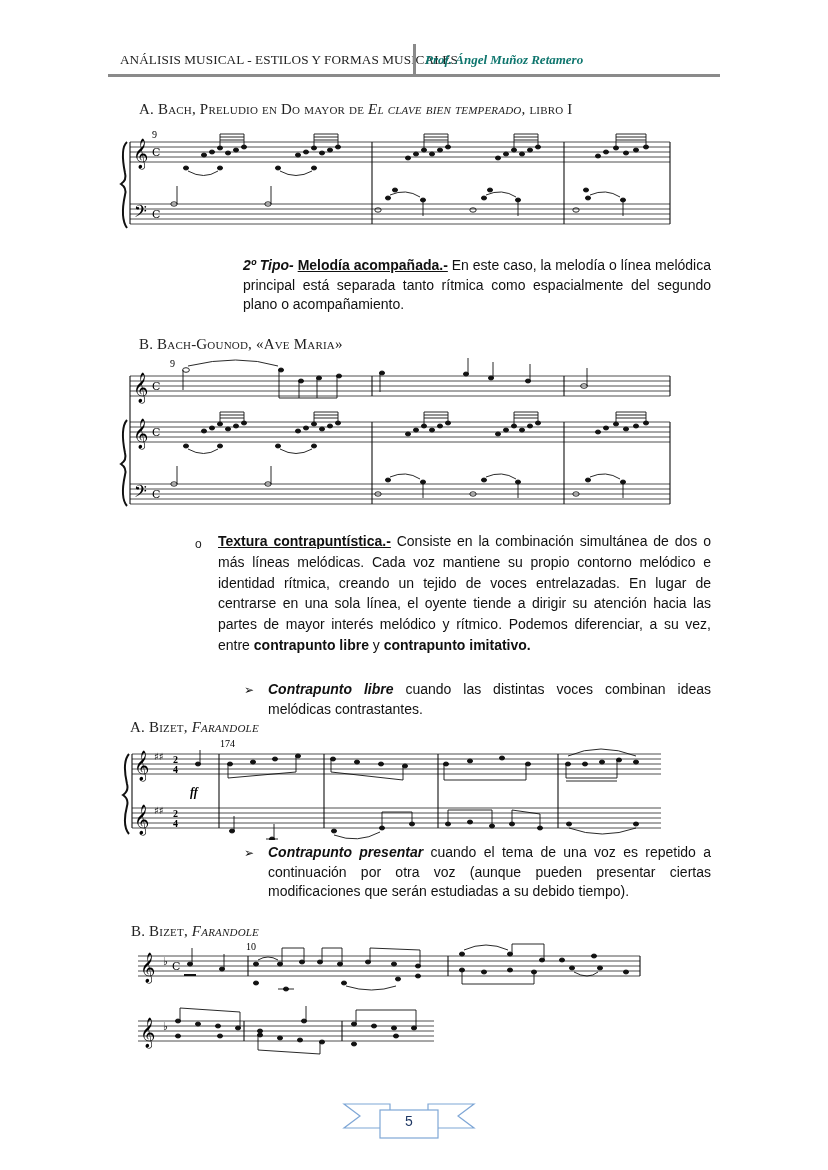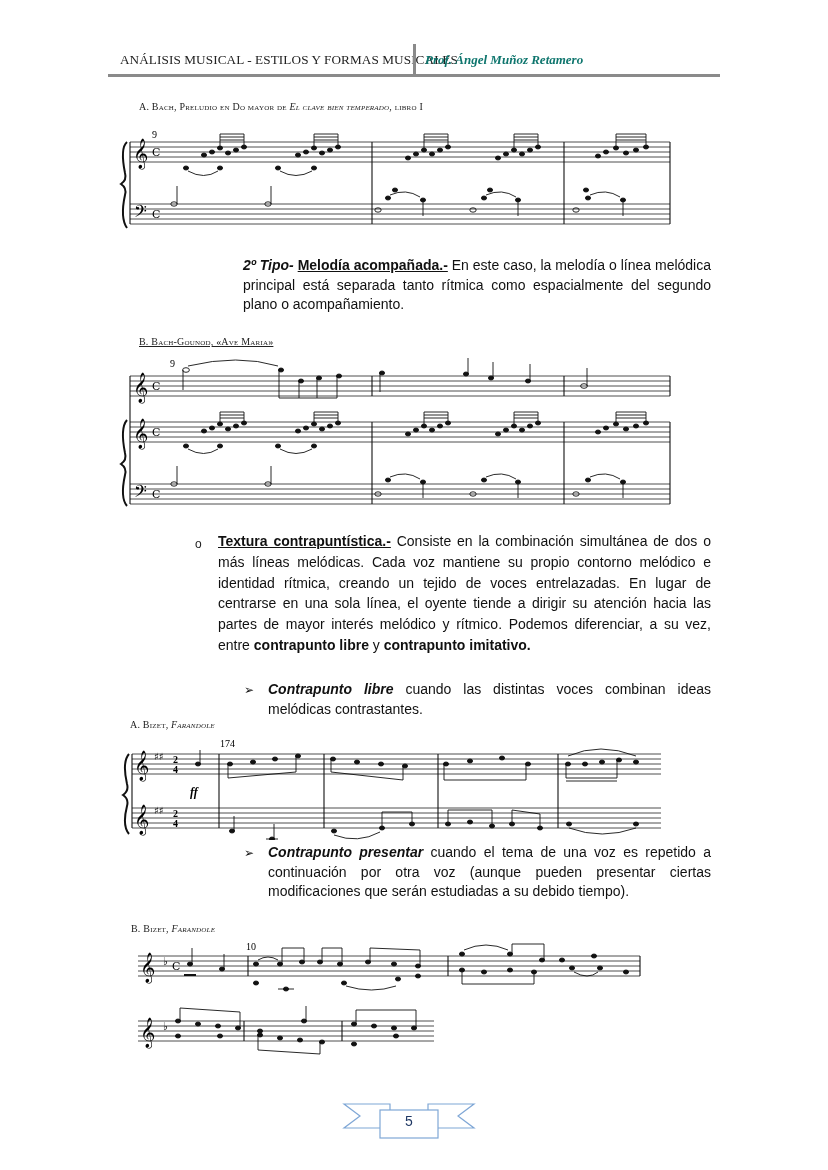--- a/index.html
+++ b/index.html
@@ -5,21 +5,21 @@
     html, body { margin: 0; padding: 0; background: #ffffff; }
     body { width: 828px; height: 1170px; position: relative; overflow: hidden;
            font-family: "Liberation Sans", "DejaVu Sans", sans-serif; color: #111; }
     .header { position: absolute; left: 108px; top: 44px; width: 612px; height: 30px;
               border-bottom: 3px solid #8a8a8a; }
     .header-left { position: absolute; left: 12px; top: 8px; font-family: "Liberation Serif", serif;
                    font-size: 13.2px; color: #222; letter-spacing: 0.1px; }
     .header-sep { position: absolute; left: 305px; top: 0; width: 3px; height: 33px; background: #8a8a8a; }
     .header-right { position: absolute; left: 317px; top: 8px; font-family: "Liberation Serif", serif;
                     font-style: italic; font-weight: bold; font-size: 13px; color: #0f766e; }
-    .caption { position: absolute; font-family: "Liberation Serif", serif; font-size: 10px; color: #222;
+    .caption { position: absolute; font-family: "Liberation Serif", serif; font-size: 15px; color: #222;
                font-variant: small-caps; letter-spacing: 0.2px; }
     .caption i { font-style: italic; }
     .score { position: absolute; }
     .para { position: absolute; font-family: "Liberation Sans", sans-serif; font-size: 14px;
             line-height: 19.6px; text-align: justify; color: #111; }
     .para.wide { line-height: 20.8px; }
     .u { text-decoration: underline; font-weight: bold; }
     .b { font-weight: bold; }
     .bi { font-weight: bold; font-style: italic; }
     .bullet { position: absolute; font-size: 12px; color: #222; }
@@ -164,21 +164,21 @@
       <path d="M368 67 Q384 60 398 69" fill="none"></path>
       <path d="M472 67 Q488 60 502 69" fill="none"></path>
   </g>
 </svg>
 
 <div class="para" style="left:243px; top:256px; width:468px; text-indent:0;">
   <span class="bi">2º Tipo-</span>
   <span class="u">Melodía acompañada.-</span><span> En este caso, la melodía o línea melódica principal está separada tanto rítmica como espacialmente del segundo plano o acompañamiento.</span>
 </div>
 
-<div class="caption" style="left:139px; top:336px;text-decoration:underline;">B. Bach-Gounod, «Ave Maria»</div>
+<div class="caption" style="left:139px; top:336px;">B. Bach-Gounod, «Ave Maria»</div>
 <svg class="score" style="left:118px; top:354px;" width="556" height="158">
   <text x="52" y="13" font-size="10" font-family="Liberation Serif, serif">9</text>
   <path d="M9 66 Q2 74 7 99 Q9 106 3 110 Q9 114 7 121 Q2 144 9 152" stroke="#111" stroke-width="2" fill="none"></path>
   <g stroke="#222" stroke-width="0.8">
     <line x1="12" y1="22" x2="552" y2="22"></line>
       <line x1="12" y1="27" x2="552" y2="27"></line>
       <line x1="12" y1="32" x2="552" y2="32"></line>
       <line x1="12" y1="37" x2="552" y2="37"></line>
       <line x1="12" y1="42" x2="552" y2="42"></line>
     <line x1="12" y1="68" x2="552" y2="68"></line>

